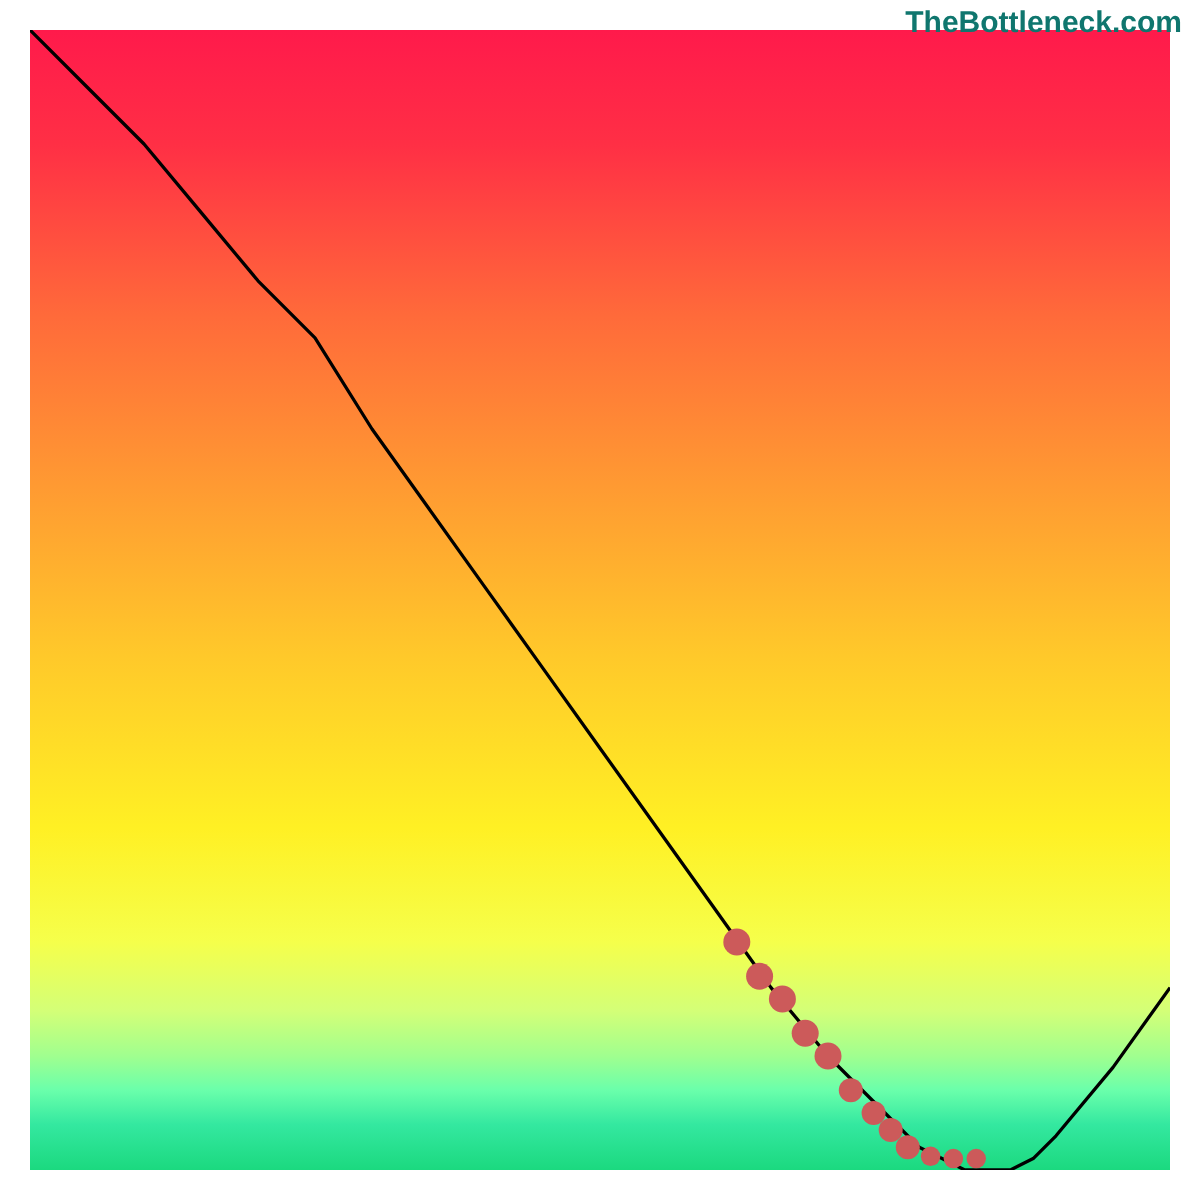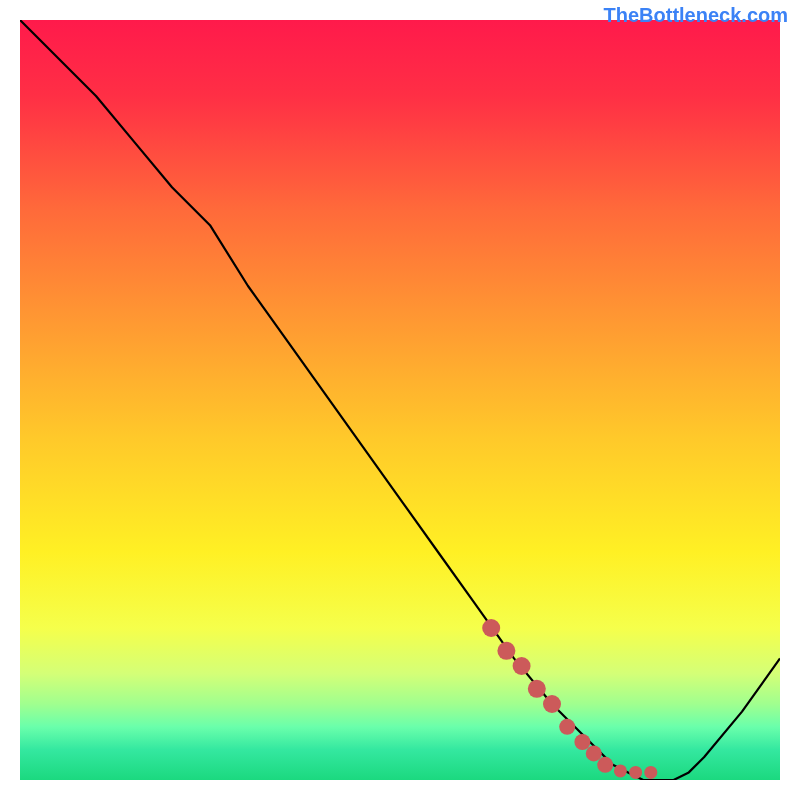--- a/index.html
+++ b/index.html
@@ -15,21 +15,21 @@
     width: 800px;
     height: 800px;
     background: white;
   }
   .watermark {
     position: absolute;
     top: 4px;
     right: 12px;
     font-size: 20px;
     font-weight: bold;
-    color: #3b82f6;
+    color: #0f766e;
     z-index: 10;
   }
   .plot-area {
     position: absolute;
     left: 20px;
     top: 20px;
     width: 760px;
     height: 760px;
   }
   svg {

